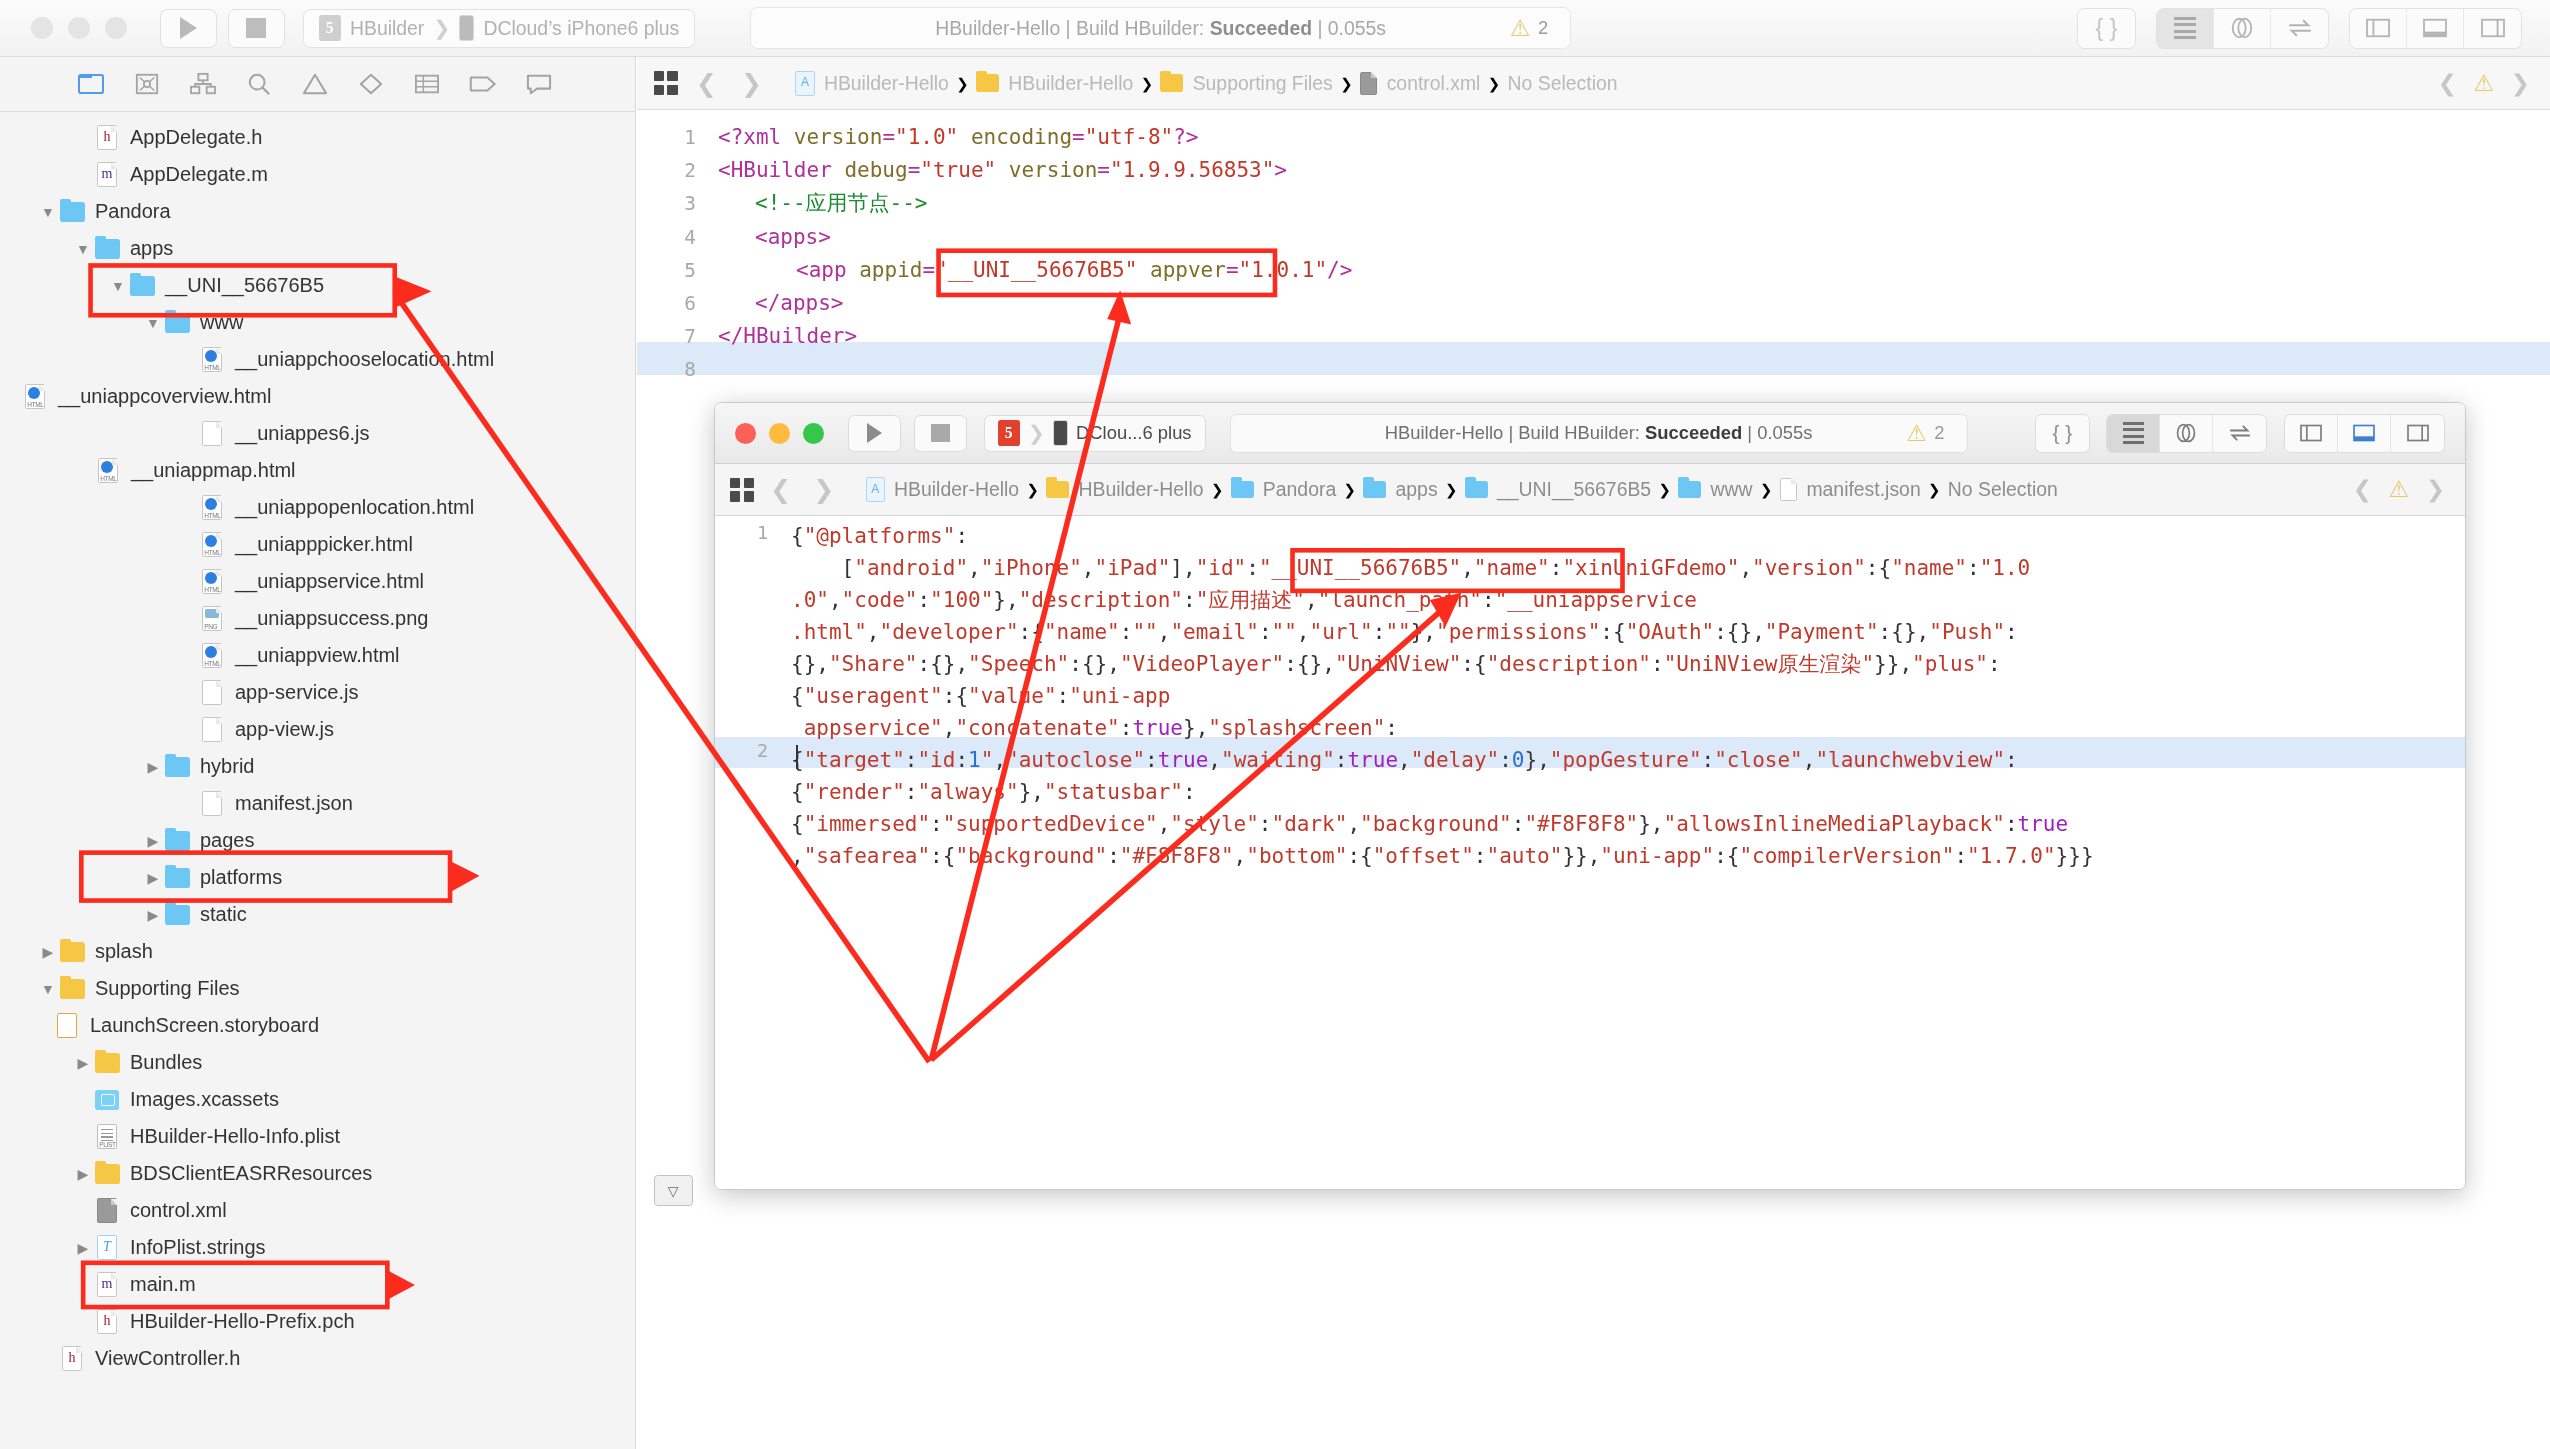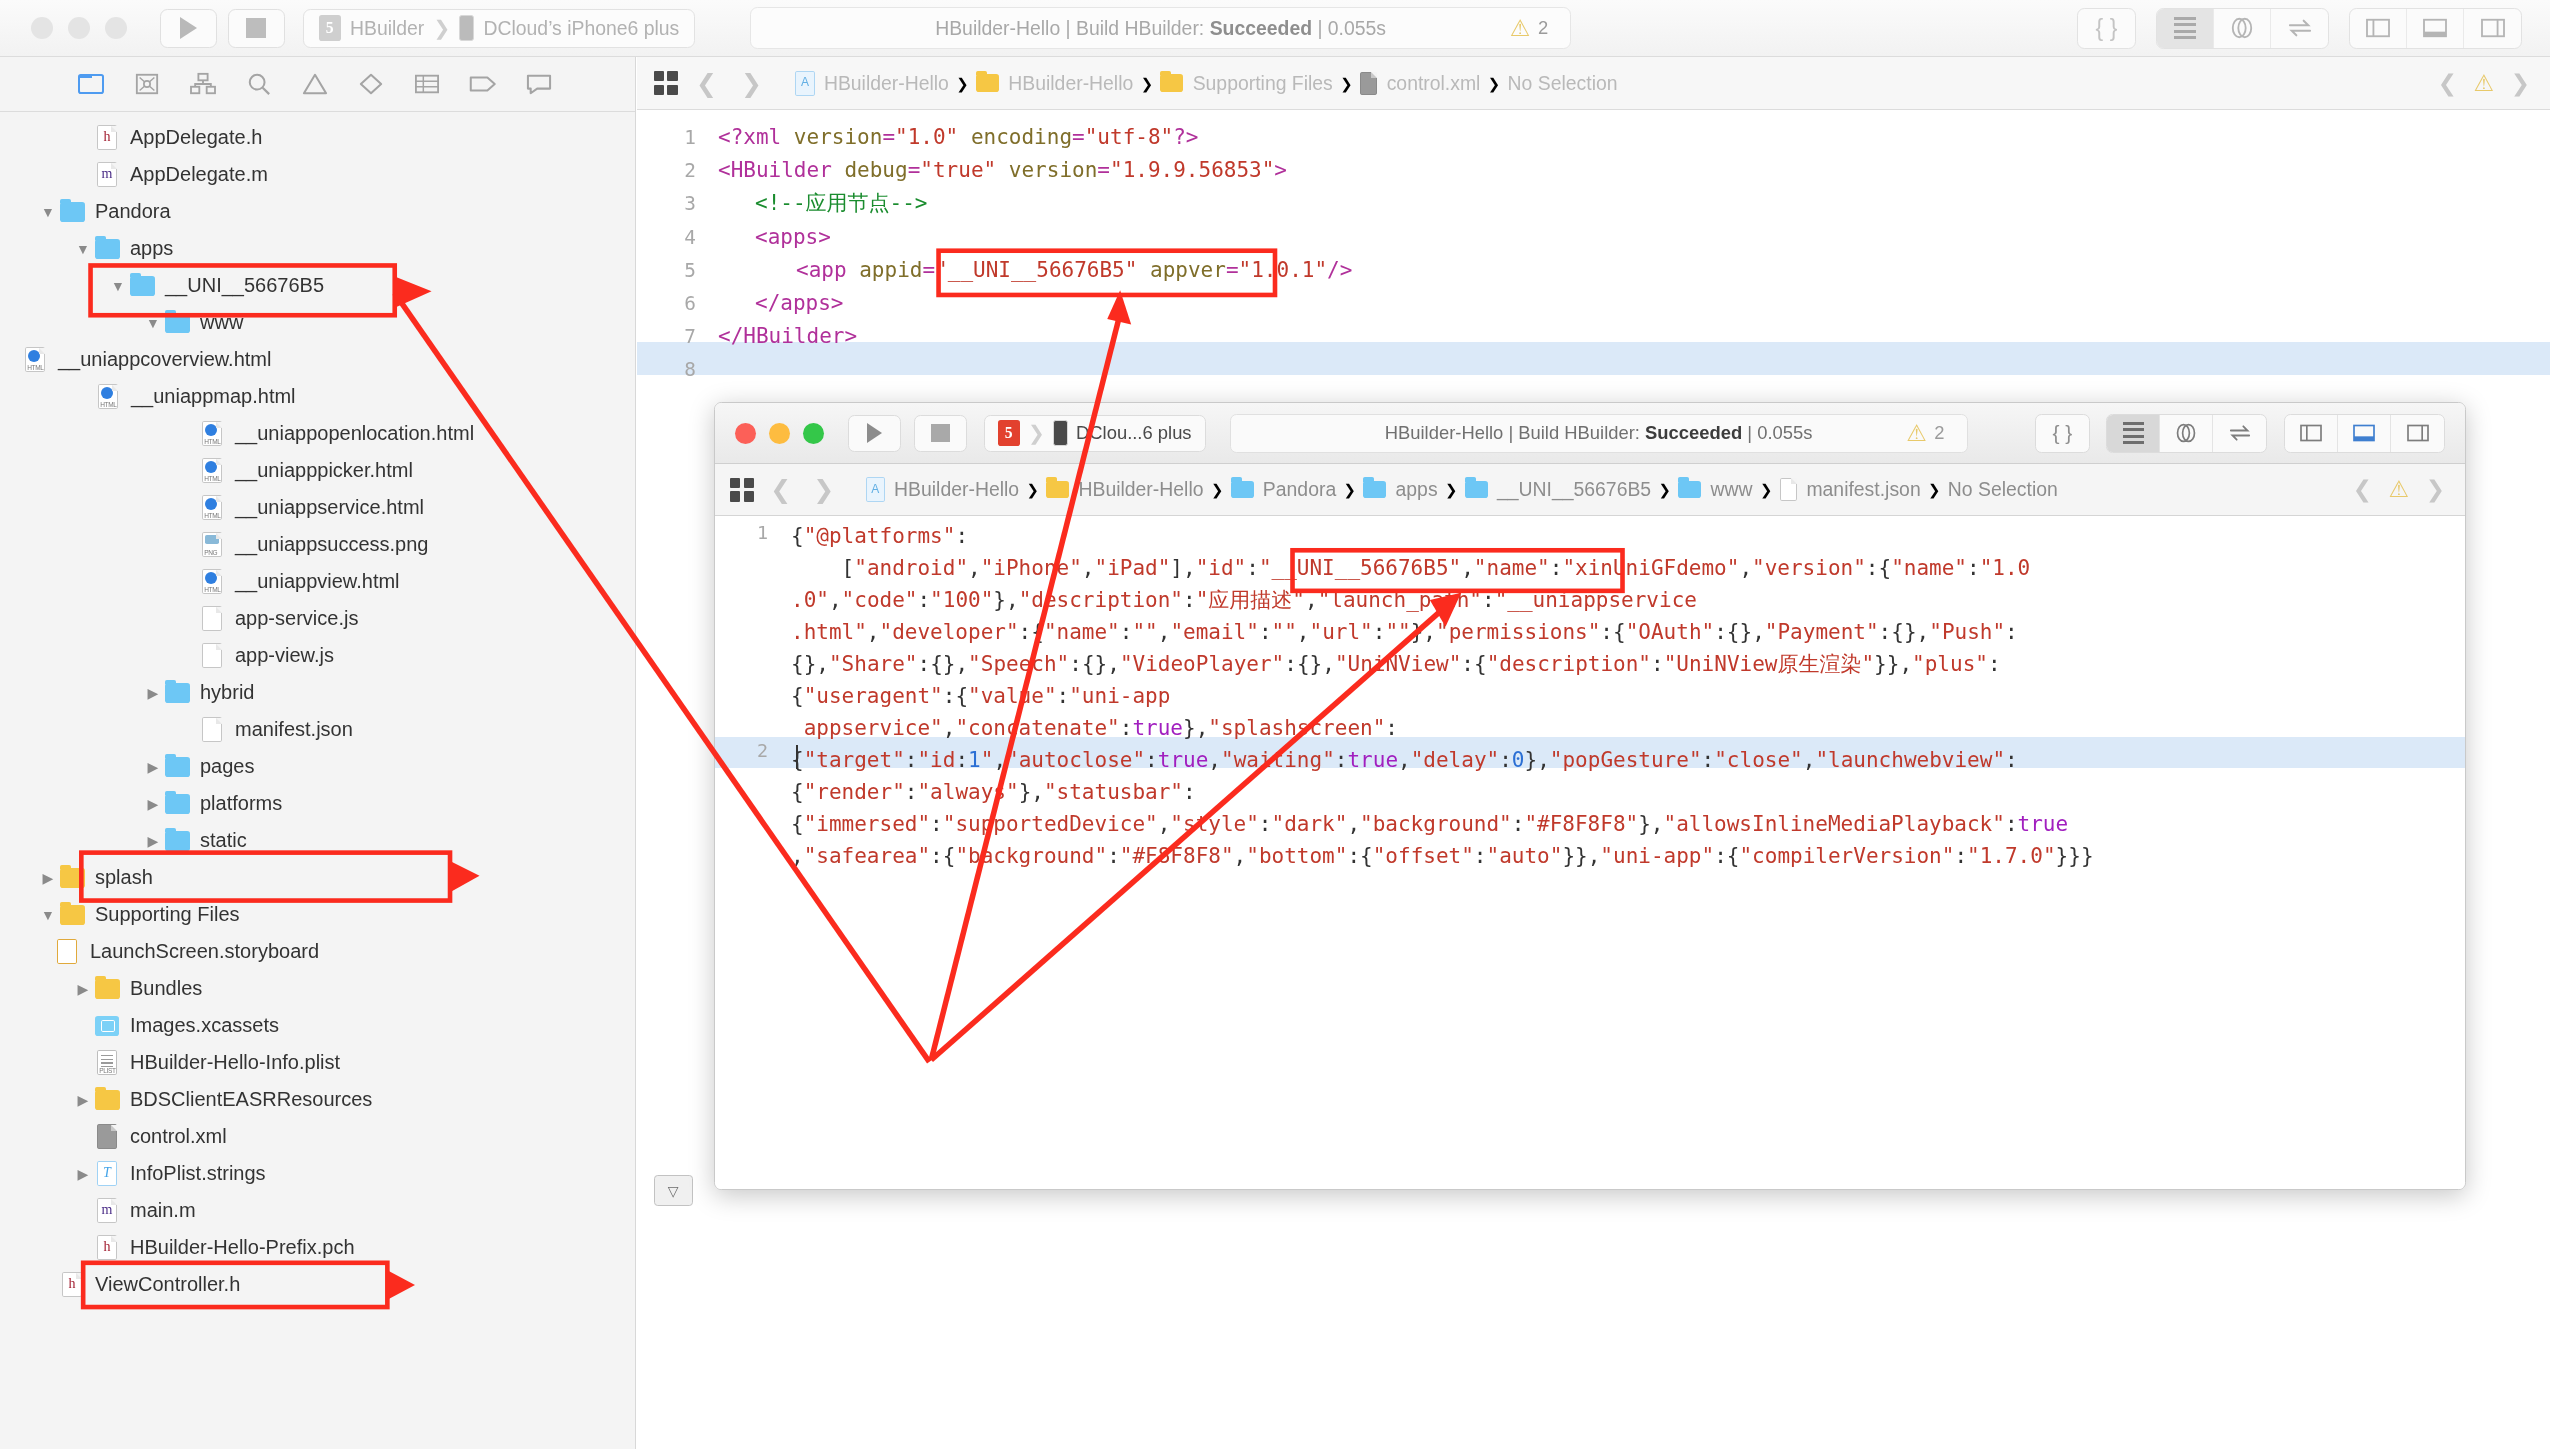--- a/index.html
+++ b/index.html
@@ -421,29 +421,46 @@
           </span>
           <span>__UNI__56676B5</span>
         </div>
         <div class="row" style="padding-left: 142px;">
           <span class="disc">▼</span>
           <span class="fico">
             <span class="i-folder"></span>
           </span>
           <span>www</span>
         </div>
-        <div class="row" style="">
+        <div class="row" style="padding-left: 177px;">
           <span class="disc none">▶</span>
           <span class="fico">
             <span class="i-doc">
               <span class="dot-badge"></span>
               <span class="lbl-mini">HTML</span>
             </span>
           </span>
+          <span>__uniappchooselocation.html</span>
+        </div>
+        <div class="row" style="">
+          <span class="disc none">▶</span>
+          <span class="fico">
+            <span class="i-doc">
+              <span class="dot-badge"></span>
+              <span class="lbl-mini">HTML</span>
+            </span>
+          </span>
           <span>__uniappcoverview.html</span>
+        </div>
+        <div class="row" style="padding-left: 177px;">
+          <span class="disc none">▶</span>
+          <span class="fico">
+            <span class="i-doc"></span>
+          </span>
+          <span>__uniappes6.js</span>
         </div>
         <div class="row" style="padding-left: 73px;">
           <span class="disc none">▶</span>
           <span class="fico">
             <span class="i-doc">
               <span class="dot-badge"></span>
               <span class="lbl-mini">HTML</span>
             </span>
           </span>
           <span>__uniappmap.html</span>

